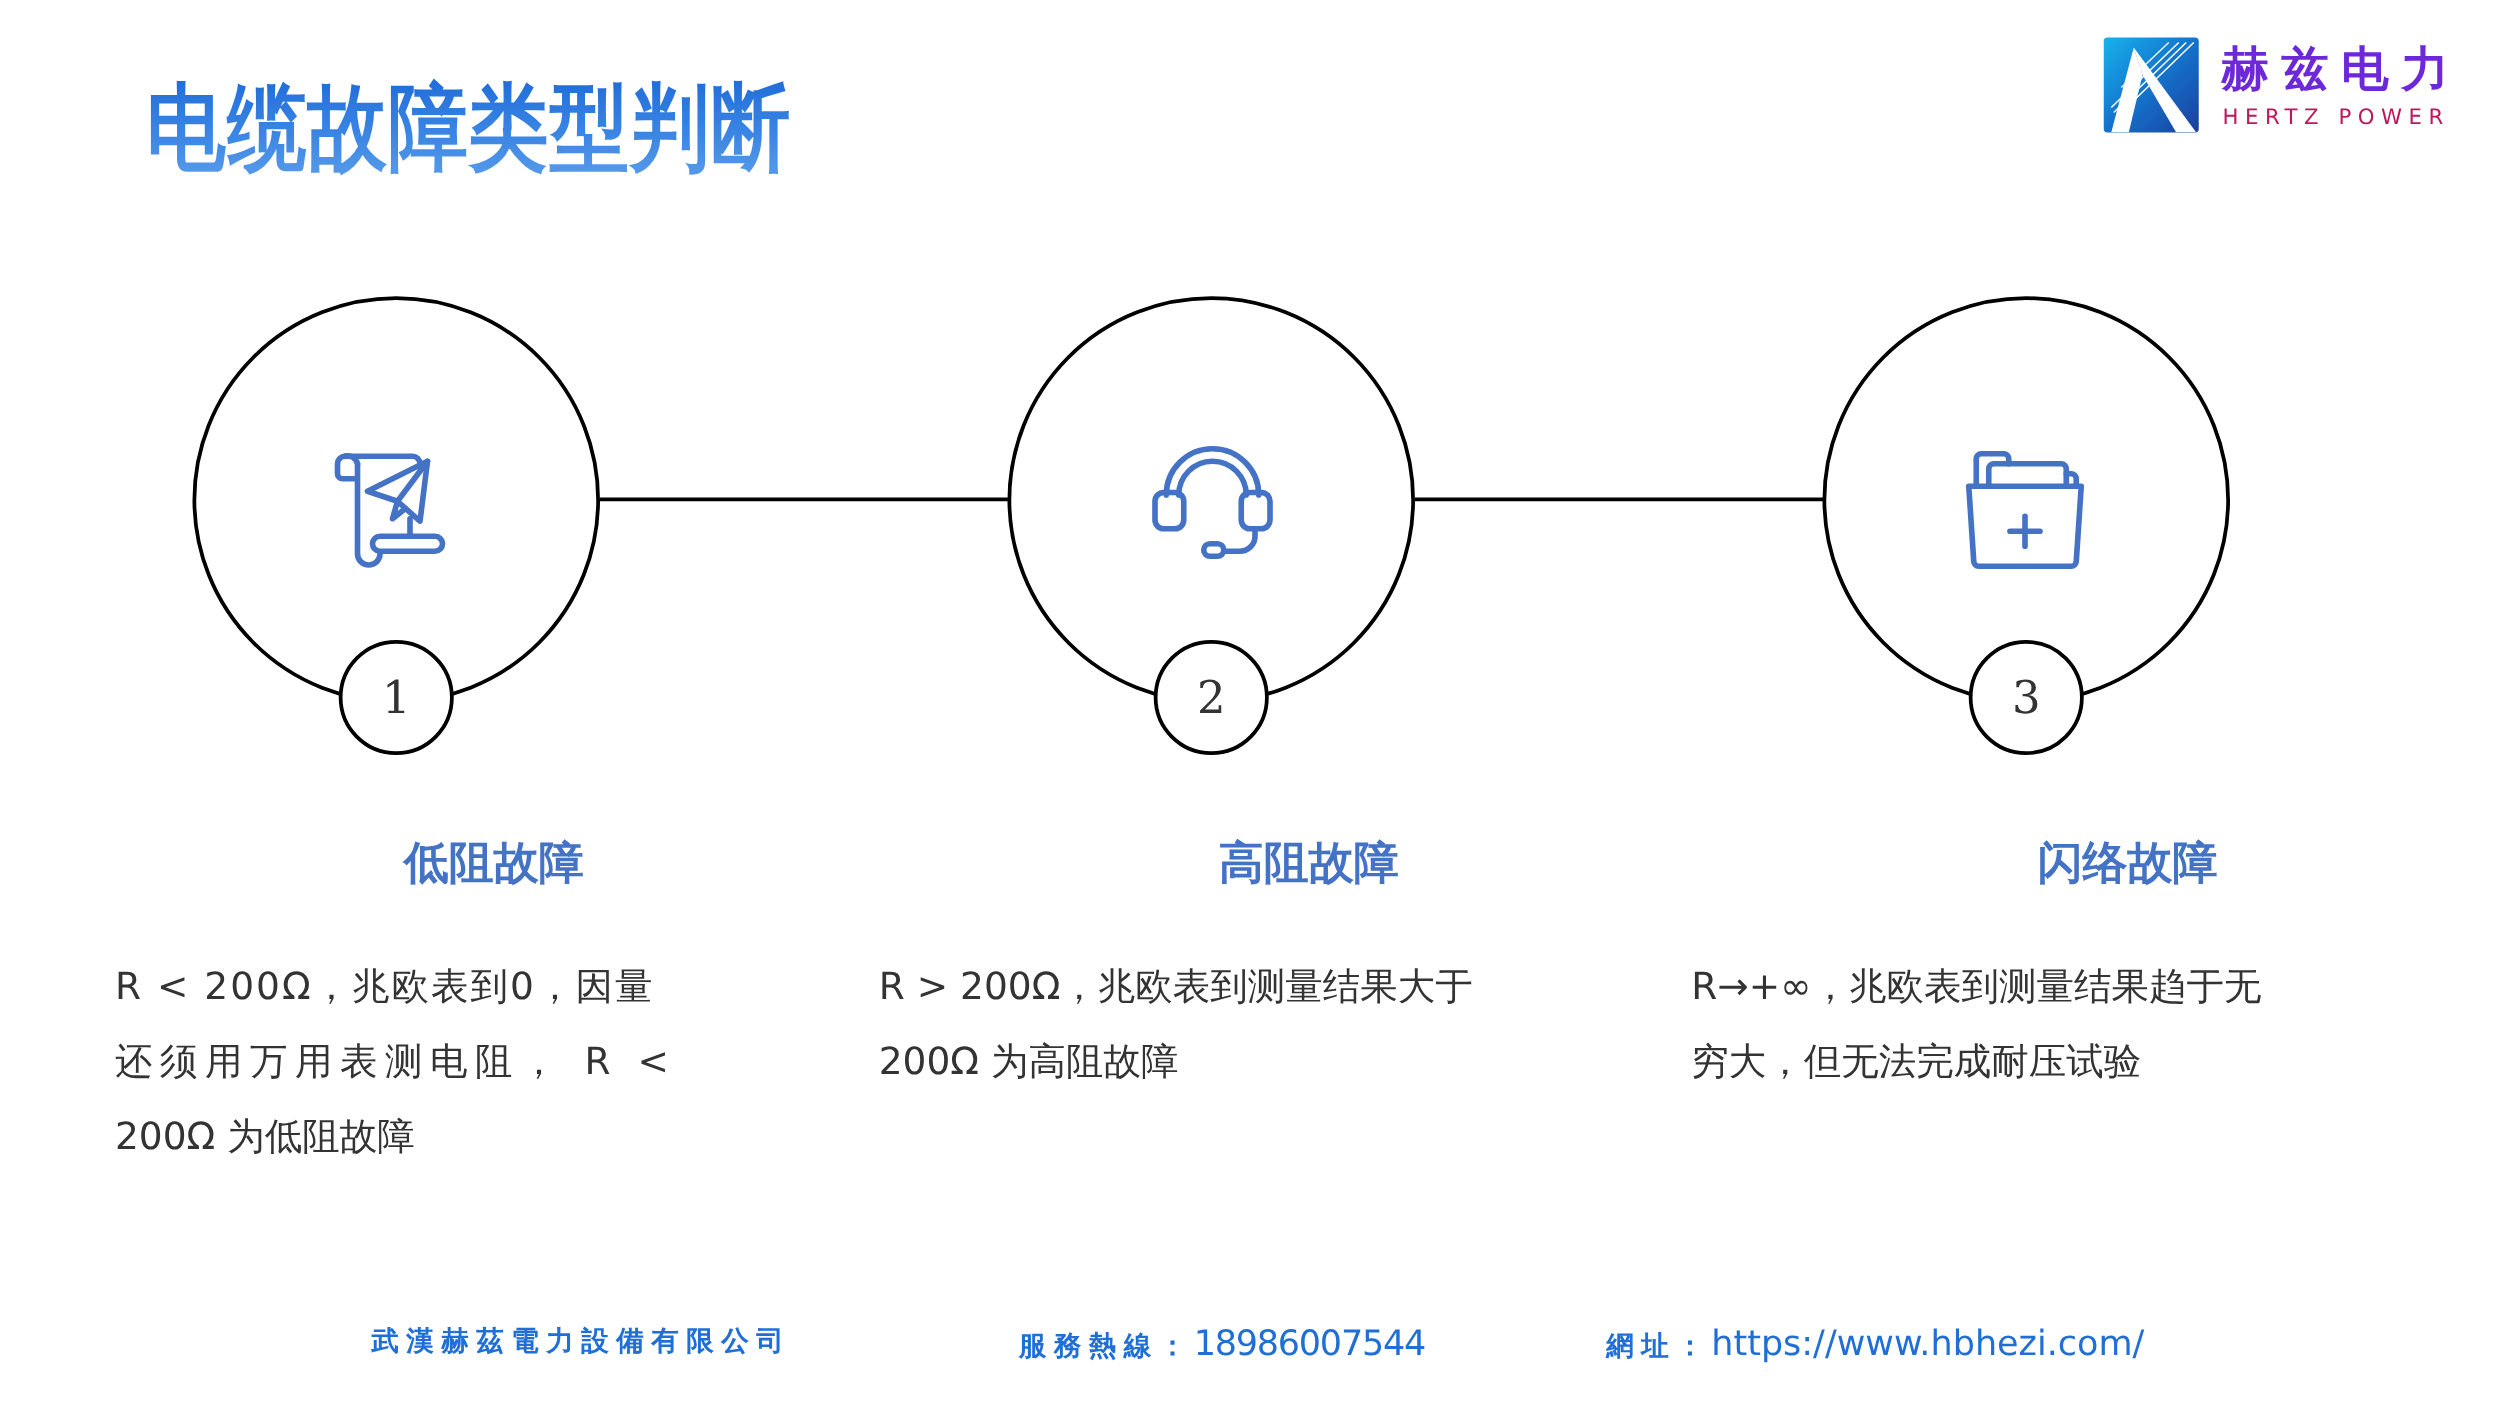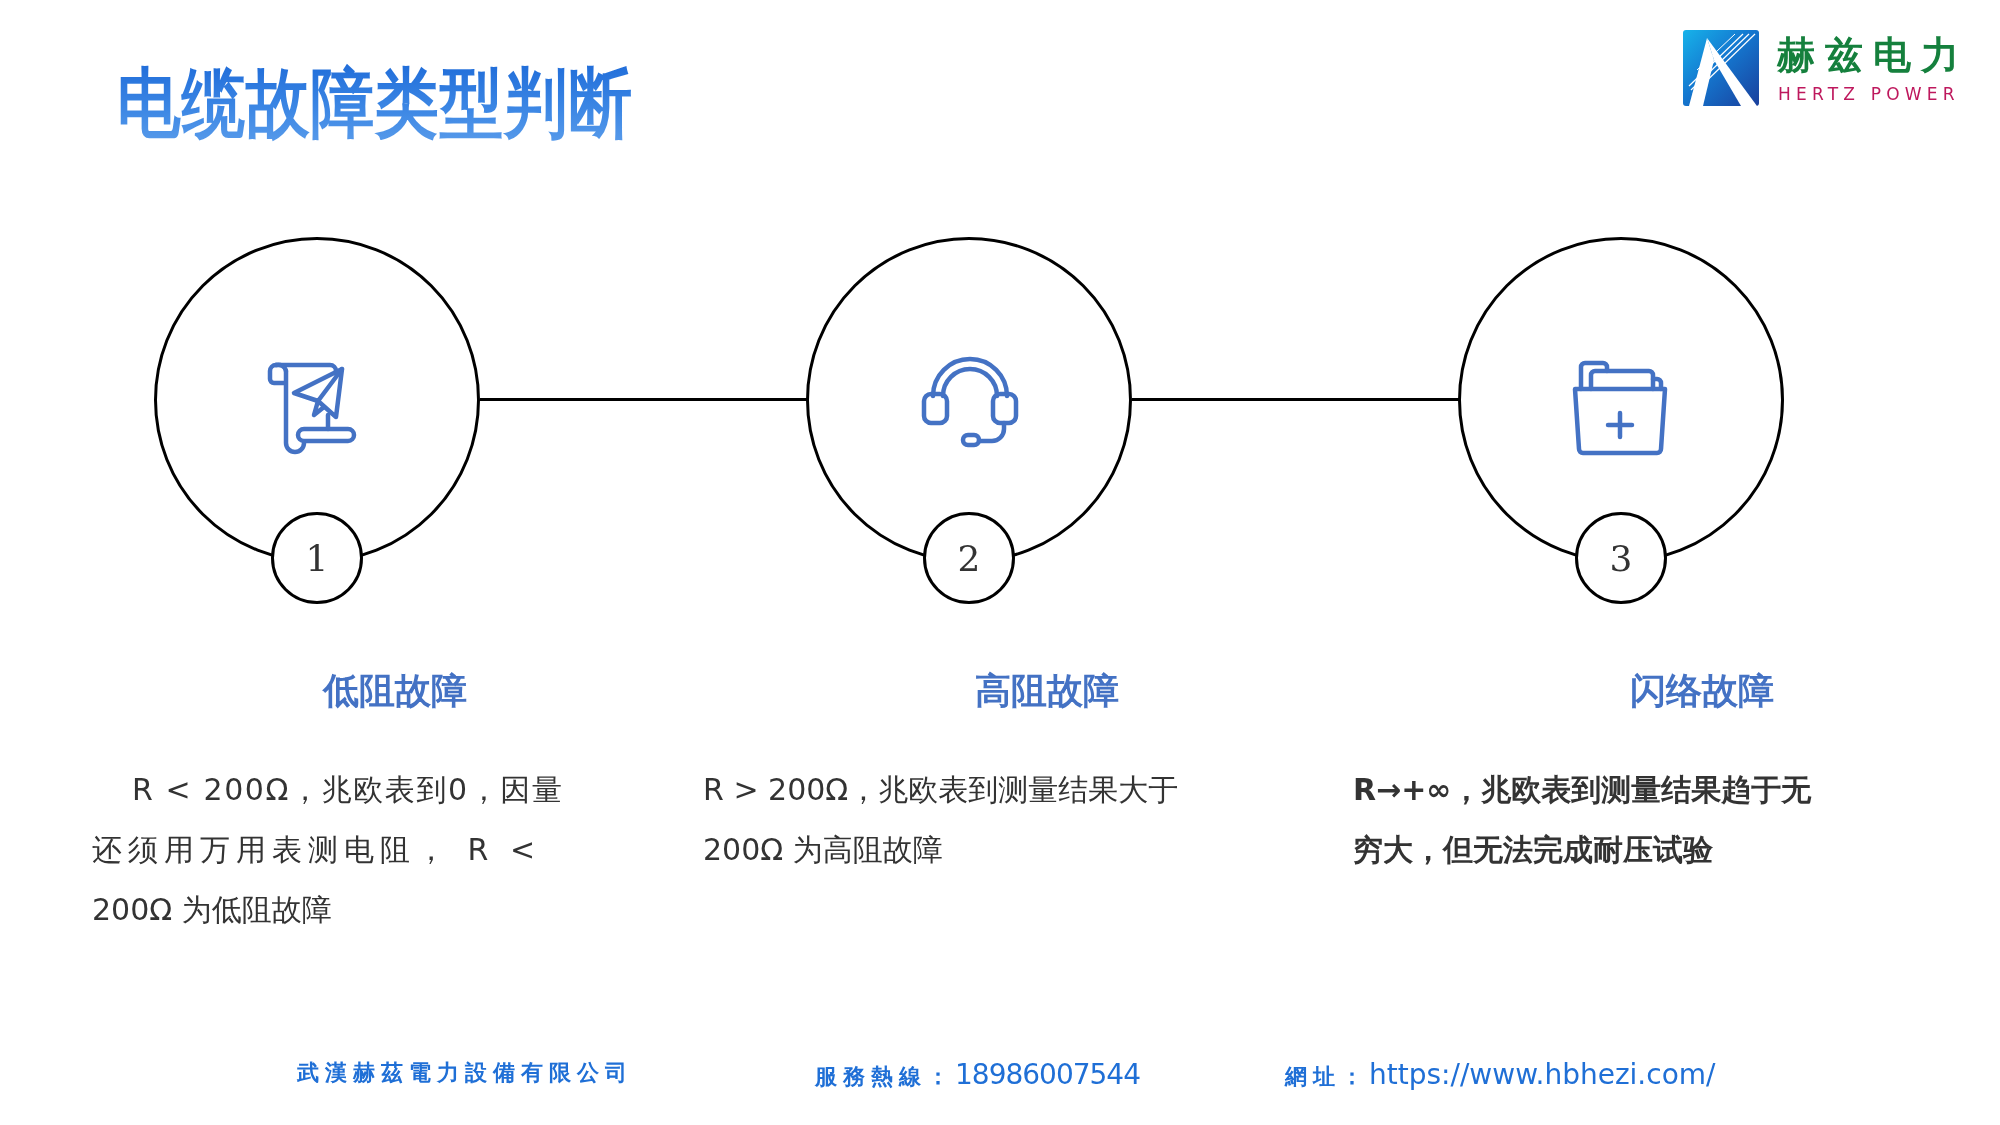--- a/index.html
+++ b/index.html
@@ -10,21 +10,21 @@
     font-family: "DejaVu Sans", sans-serif; font-weight: bold; font-size: 74px; line-height: 88px;
     letter-spacing: 1px; transform: scaleX(0.86) scaleY(1.02); transform-origin: left top;
     background: linear-gradient(180deg, #1d6ad8 0%, #3b86e4 55%, #5b9deb 100%);
     -webkit-background-clip: text; background-clip: text; color: transparent; white-space: nowrap; }
 
   .logo { position: absolute; left: 1683px; top: 30px; width: 300px; height: 78px; }
   .logo-mark { position: absolute; left: 0; top: 0; width: 76px; height: 76px; border-radius: 3px;
     overflow: hidden; background: linear-gradient(135deg, #17b3ea 0%, #1478d0 45%, #1a3f9c 100%); }
   .logo-mark svg { position: absolute; left: 0; top: 0; }
   .logo-cn { position: absolute; left: 94px; top: 4px; font-family: "DejaVu Sans", sans-serif; font-weight: bold;
-    font-size: 38px; line-height: 42px; color: #15803d; letter-spacing: 10px; white-space: nowrap; }
+    font-size: 38px; line-height: 42px; color: #6d28d9; letter-spacing: 10px; white-space: nowrap; }
   .logo-en { position: absolute; left: 95px; top: 54px; font-family: "DejaVu Sans", sans-serif;
     font-size: 17px; line-height: 20px; color: #be185d; letter-spacing: 5.2px; white-space: nowrap; }
 
   .connector { position: absolute; top: 398px; height: 3px; background: #000; }
 
   .big-circle { position: absolute; width: 326px; height: 326px; border: 3px solid #000; border-radius: 50%;
     box-sizing: border-box; background: transparent; }
   .step-icon { position: absolute; width: 110px; height: 110px; }
   .num-circle { position: absolute; width: 92px; height: 92px; border: 3px solid #000; border-radius: 50%;
     box-sizing: border-box; background: #ffffff; display: flex; align-items: center; justify-content: center;
@@ -83,21 +83,21 @@
     <path d="M78 14 L72 62 L54 46"></path>
     <path d="M54 46 L50 60 L60 52"></path>
     <path d="M64 60 v14"></path>
   </svg>
 </div>
 <div class="num-circle" style="left:271px; top:512px;">
   <span>1</span>
 </div>
 <h2 class="step-heading" style="left:167px;">低阻故障</h2>
 <div class="step-desc" style="left:92px;">
-  <span class="desc-line" style="letter-spacing:1.6px;margin-left:40px;">R &lt; 200Ω，兆欧表到0，因量</span>
+  <span class="desc-line" style="letter-spacing:1.6px;">R &lt; 200Ω，兆欧表到0，因量</span>
   <span class="desc-line" style="letter-spacing:6px;">还须用万用表测电阻， R &lt;</span>
   <span class="desc-line">200Ω 为低阻故障</span>
 </div>
 
 <div class="big-circle" style="left:806px; top:237px;"></div>
 <div class="step-icon" style="left:915px; top:348px;">
   <svg width="110" height="110" viewBox="0 0 110 110" fill="none" stroke="#4472c4" stroke-width="4.5" stroke-linejoin="round" stroke-linecap="round">
     <path d="M18 48 a37 37 0 0 1 74 0"></path>
     <path d="M28 48 a27 27 0 0 1 54 0"></path>
     <rect x="9" y="46" width="23" height="29" rx="7"></rect>
@@ -123,21 +123,21 @@
     <path d="M86 24 h4 a4 4 0 0 1 4 4 V34"></path>
     <path d="M8 34 H98 L94 94 a4 4 0 0 1 -4 4 H16 a4 4 0 0 1 -4 -4 Z"></path>
     <path d="M53 58 v24"></path>
     <path d="M41 70 h24"></path>
   </svg>
 </div>
 <div class="num-circle" style="left:1575px; top:512px;">
   <span>3</span>
 </div>
 <h2 class="step-heading" style="left:1474px;">闪络故障</h2>
-<div class="step-desc" style="left:1353px;font-weight:bold;">
+<div class="step-desc" style="left:1353px;">
   <span class="desc-line">R→+∞，兆欧表到测量结果趋于无</span>
   <span class="desc-line">穷大，但无法完成耐压试验</span>
 </div>
 
 <div class="footer">
   <span class="footer-item footer-company">武漢赫茲電力設備有限公司</span>
   <span class="footer-item footer-hotline">
     <span class="footer-label">服務熱線：</span><span class="footer-value">18986007544</span>
   </span>
   <span class="footer-item footer-website">

